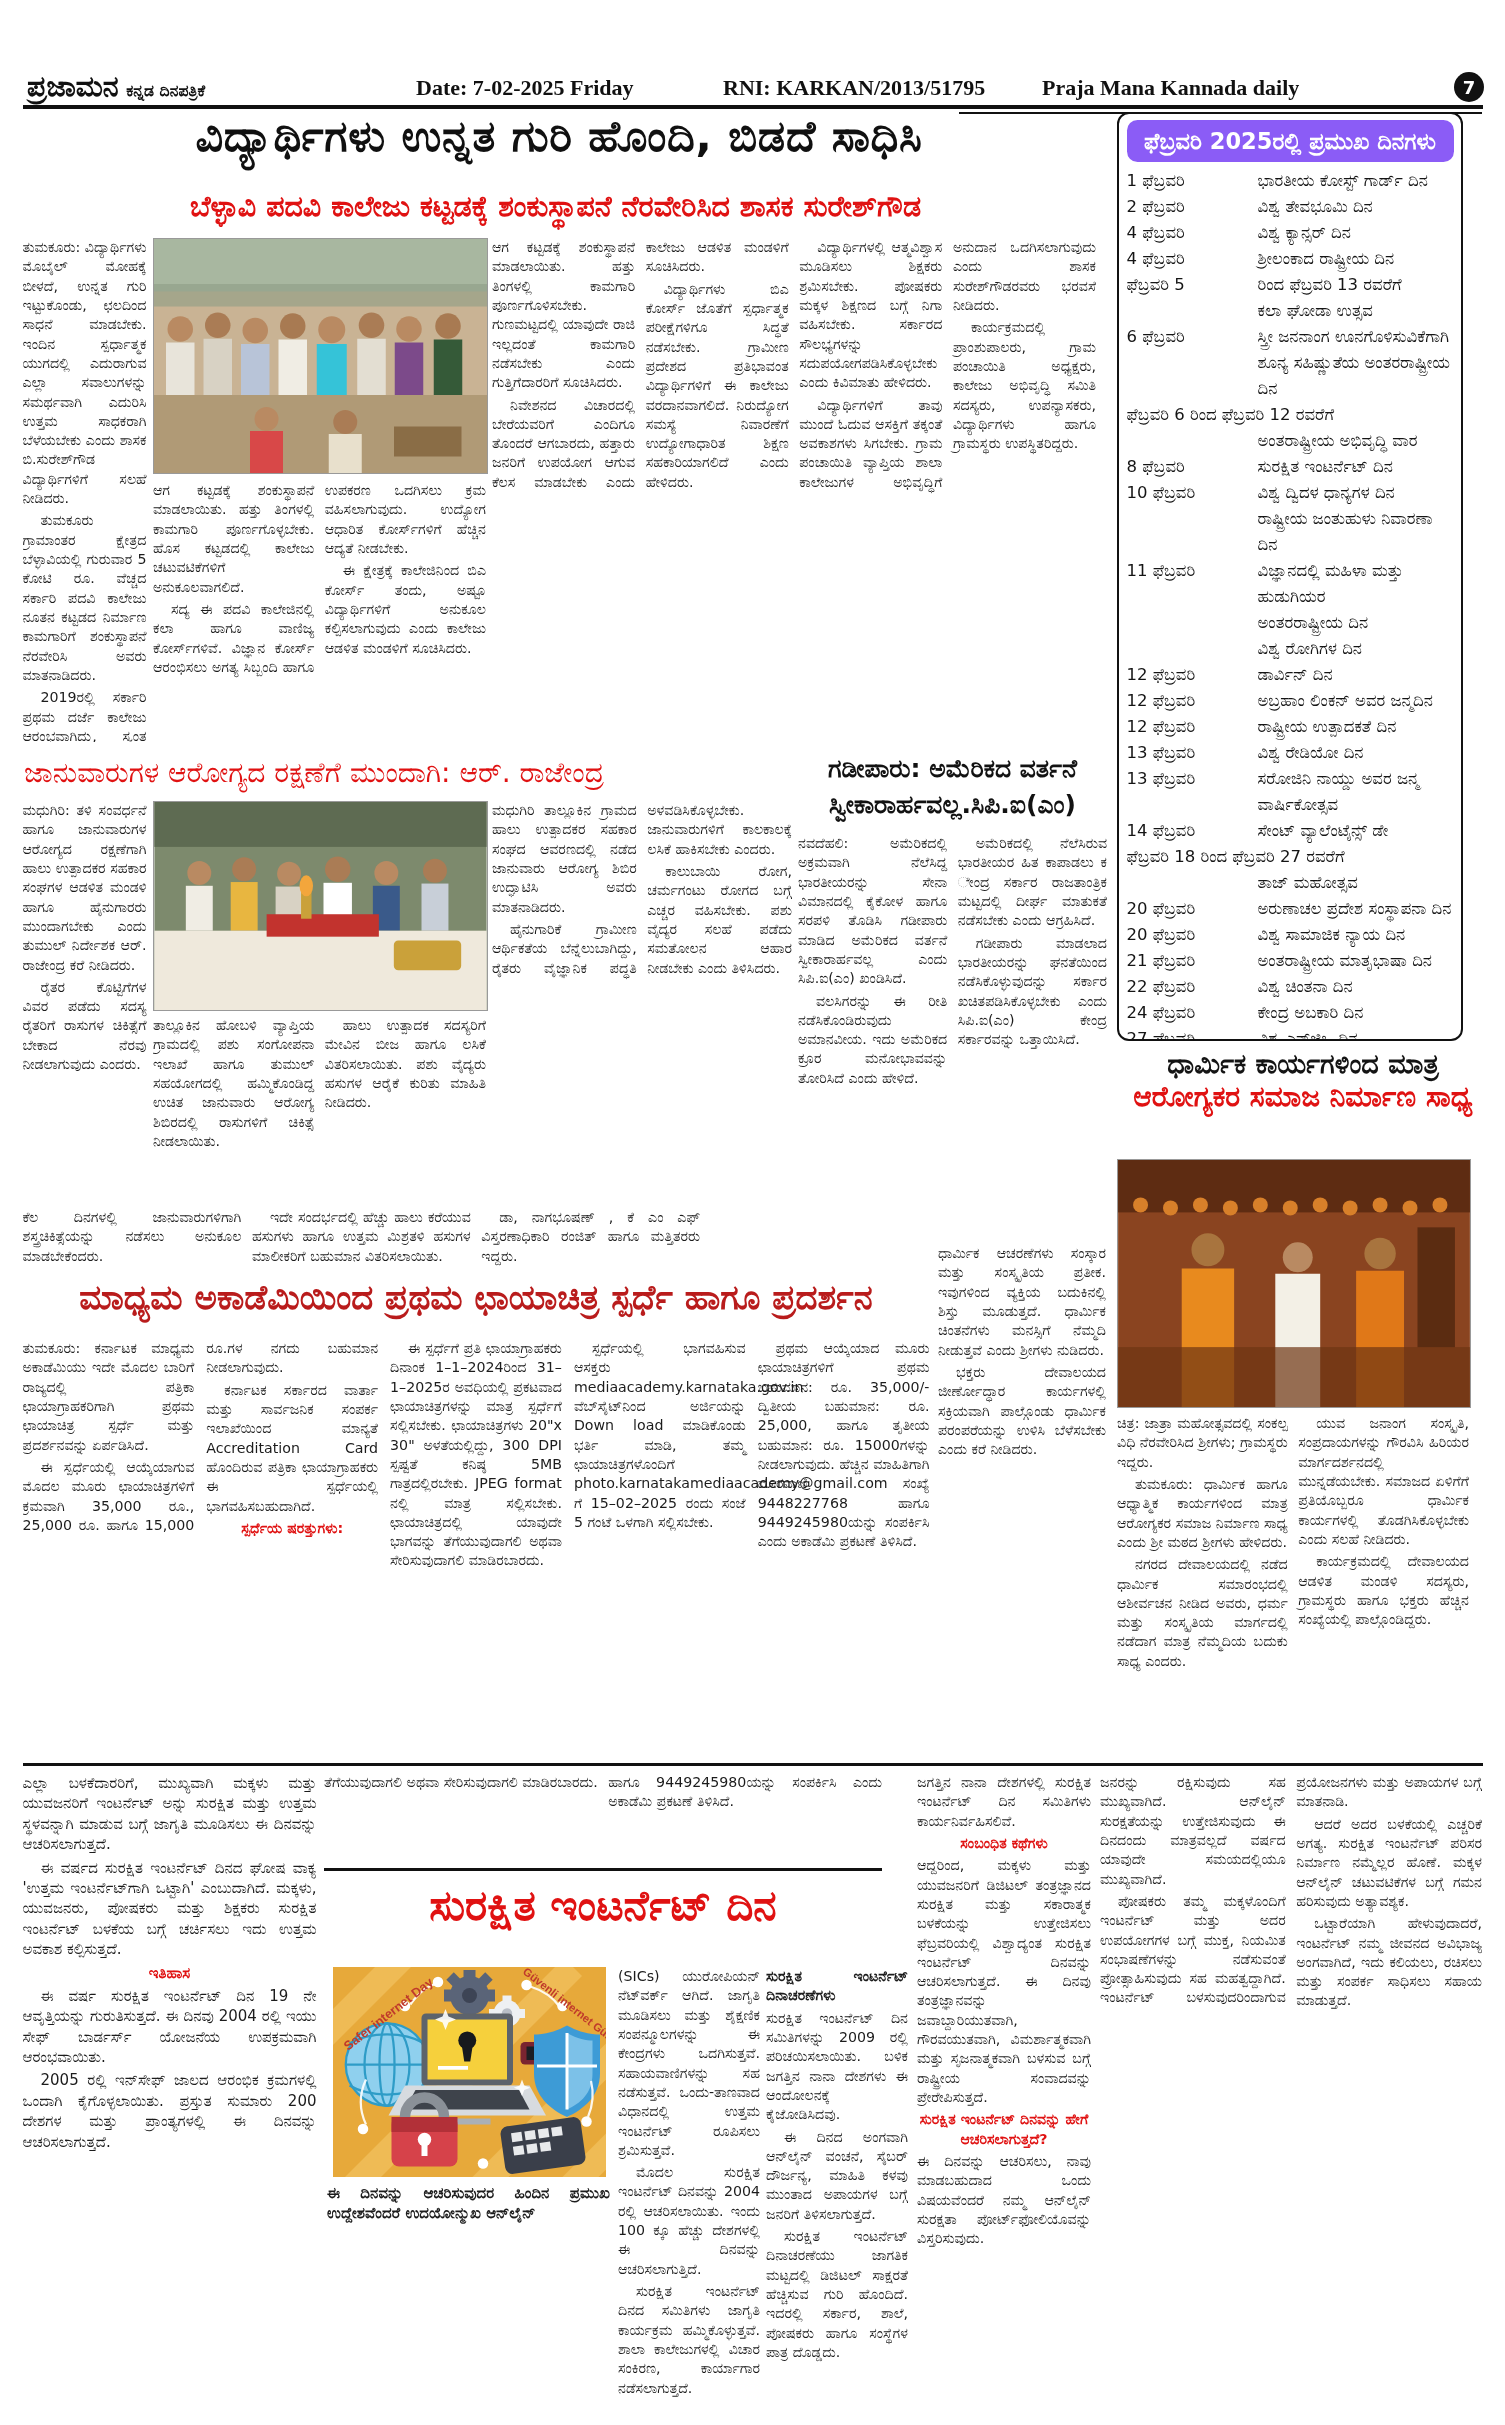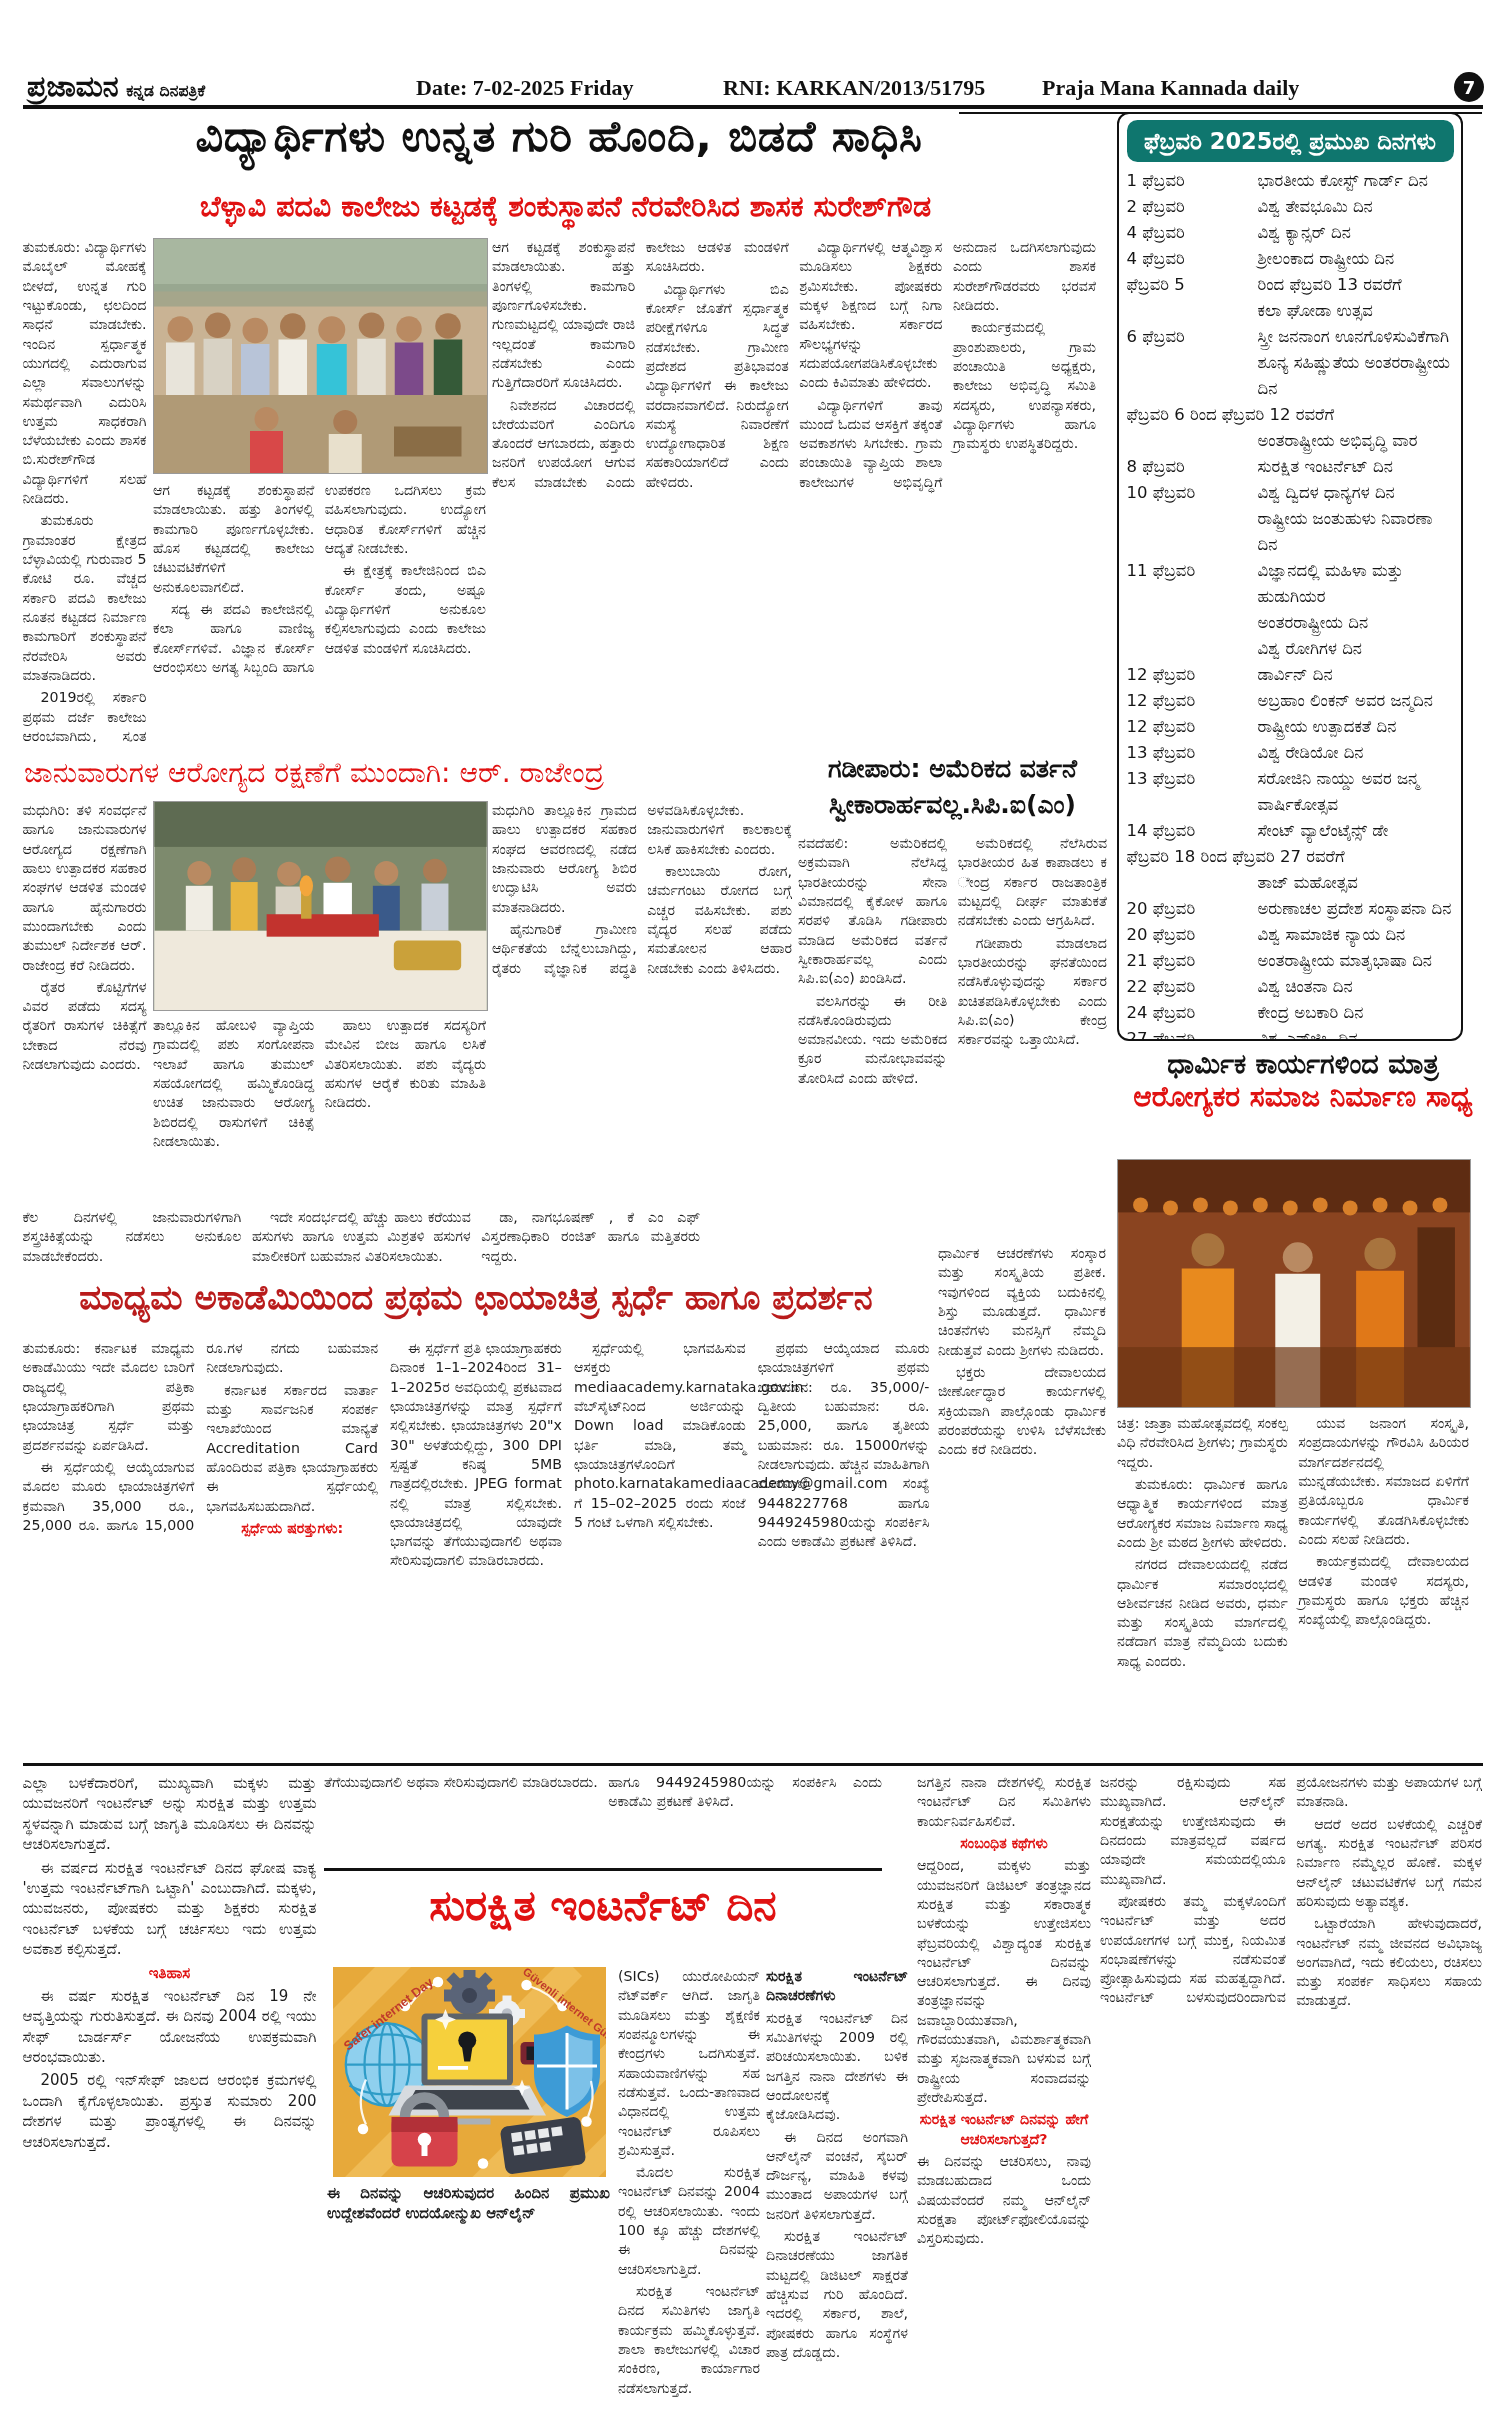--- a/index.html
+++ b/index.html
@@ -25,21 +25,21 @@
   .h-mad{font-size:34px;font-weight:bold;text-align:center;color:#b91c1c}
   .h-sid{font-size:42px;font-weight:bold;text-align:center;color:#e01212}
   
   .m-logo{font-size:28.5px;font-weight:bold;color:#111}
   .m-logo small{font-size:15.7px;font-weight:bold;margin-left:7.5px}
   .m-date,.m-rni,.m-title{font-size:22px;font-weight:bold;color:#111}
   .badge{width:30px;height:30px;border-radius:50%;background:#111;color:#fff;
          font-size:18px;font-weight:bold;display:flex;align-items:center;justify-content:center}
   
   #sidebar{border:2.2px solid #111;border-radius:12px;padding:6px 7.5px;box-sizing:border-box;overflow:hidden}
-  #sb-title{background:#0f766e;color:#fff;border-radius:10.5px;font-size:22.5px;font-weight:bold;
+  #sb-title{background:#8b5cf6;color:#fff;border-radius:10.5px;font-size:22.5px;font-weight:bold;
             text-align:center;padding:7.5px 3px;margin-bottom:6px}
   .sb-row{display:flex;gap:20px;font-size:16.5px;line-height:26px;color:#151515;font-weight:500}
   .sb-d{flex:0 0 auto;min-width:111px}
   .sb-t{flex:1 1 auto}
   .photo{border:0.7px solid #999;overflow:hidden}
   svg{display:block}
 </style>
 </head>
 <body>
 
@@ -49,21 +49,21 @@
     <span class="m-logo"><span>ಪ್ರಜಾಮನ</span><small>ಕನ್ನಡ ದಿನಪತ್ರಿಕೆ</small></span>
   </div>
   <div class="abs serif m-date" style="left:416px;top:75px">Date: 7-02-2025 Friday</div>
   <div class="abs serif m-rni" style="left:723px;top:75px">RNI: KARKAN/2013/51795</div>
   <div class="abs serif m-title" style="left:1042px;top:75px">Praja Mana Kannada daily</div>
   <div class="abs badge" style="left:1454px;top:72px">7</div>
   <div class="abs rule" style="left:22.5px;top:105px;width:1460px;height:3.7px"></div>
   <div class="abs rule" style="left:959px;top:112px;width:523px;height:2.2px"></div>
 
   <div class="abs headline1" style="left:22.5px;top:114px;width:1073px">ವಿದ್ಯಾರ್ಥಿಗಳು ಉನ್ನತ ಗುರಿ ಹೊಂದಿ, ಬಿಡದೆ ಸಾಧಿಸಿ</div>
-  <div class="abs subhead-red" style="left:29px;top:190px;width:1073px">ಬೆಳ್ಳಾವಿ ಪದವಿ ಕಾಲೇಜು ಕಟ್ಟಡಕ್ಕೆ ಶಂಕುಸ್ಥಾಪನೆ ನೆರವೇರಿಸಿದ ಶಾಸಕ ಸುರೇಶ್‌ಗೌಡ</div>
+  <div class="abs subhead-red" style="left:19px;top:190px;width:1073px">ಬೆಳ್ಳಾವಿ ಪದವಿ ಕಾಲೇಜು ಕಟ್ಟಡಕ್ಕೆ ಶಂಕುಸ್ಥಾಪನೆ ನೆರವೇರಿಸಿದ ಶಾಸಕ ಸುರೇಶ್‌ಗೌಡ</div>
 
   <div class="abs body-txt" style="left:22.5px;top:238px;width:124px;height:504px">
     <p class="nofirst">ತುಮಕೂರು: ವಿದ್ಯಾರ್ಥಿಗಳು ಮೊಬೈಲ್ ಮೋಹಕ್ಕೆ ಬೀಳದೆ, ಉನ್ನತ ಗುರಿ ಇಟ್ಟುಕೊಂಡು, ಛಲದಿಂದ ಸಾಧನೆ ಮಾಡಬೇಕು. ಇಂದಿನ ಸ್ಪರ್ಧಾತ್ಮಕ ಯುಗದಲ್ಲಿ ಎದುರಾಗುವ ಎಲ್ಲಾ ಸವಾಲುಗಳನ್ನು ಸಮರ್ಥವಾಗಿ ಎದುರಿಸಿ ಉತ್ತಮ ಸಾಧಕರಾಗಿ ಬೆಳೆಯಬೇಕು ಎಂದು ಶಾಸಕ ಬಿ.ಸುರೇಶ್‌ಗೌಡ ವಿದ್ಯಾರ್ಥಿಗಳಿಗೆ ಸಲಹೆ ನೀಡಿದರು.</p>
     <p>ತುಮಕೂರು ಗ್ರಾಮಾಂತರ ಕ್ಷೇತ್ರದ ಬೆಳ್ಳಾವಿಯಲ್ಲಿ ಗುರುವಾರ 5 ಕೋಟಿ ರೂ. ವೆಚ್ಚದ ಸರ್ಕಾರಿ ಪದವಿ ಕಾಲೇಜು ನೂತನ ಕಟ್ಟಡದ ನಿರ್ಮಾಣ ಕಾಮಗಾರಿಗೆ ಶಂಕುಸ್ಥಾಪನೆ ನೆರವೇರಿಸಿ ಅವರು ಮಾತನಾಡಿದರು.</p>
     <p>2019ರಲ್ಲಿ ಸರ್ಕಾರಿ ಪ್ರಥಮ ದರ್ಜೆ ಕಾಲೇಜು ಆರಂಭವಾಗಿದ್ದು, ಸ್ವಂತ ಕಟ್ಟಡ ಇಲ್ಲದೆ ವಿದ್ಯಾರ್ಥಿಗಳು ತೊಂದರೆ ಅನುಭವಿಸುತ್ತಿದ್ದರು. ಈ ಕಟ್ಟಡ ಪೂರ್ಣಗೊಂಡರೆ ಶೈಕ್ಷಣಿಕ ಚಟುವಟಿಕೆಗಳಿಗೆ ಅನುಕೂಲವಾಗಲಿದೆ. ಅಗತ್ಯ ಸೌಲಭ್ಯ ಒದಗಿಸಲು ಸರ್ಕಾರ ಬದ್ಧವಾಗಿದೆ ಎಂದರು.</p>
   </div>
 
   <div class="abs photo" style="left:153px;top:238px;width:333px;height:234px">
     <svg width="333" height="234" viewBox="0 0 444 312">
       <rect width="444" height="312" fill="#c9b394"></rect>

